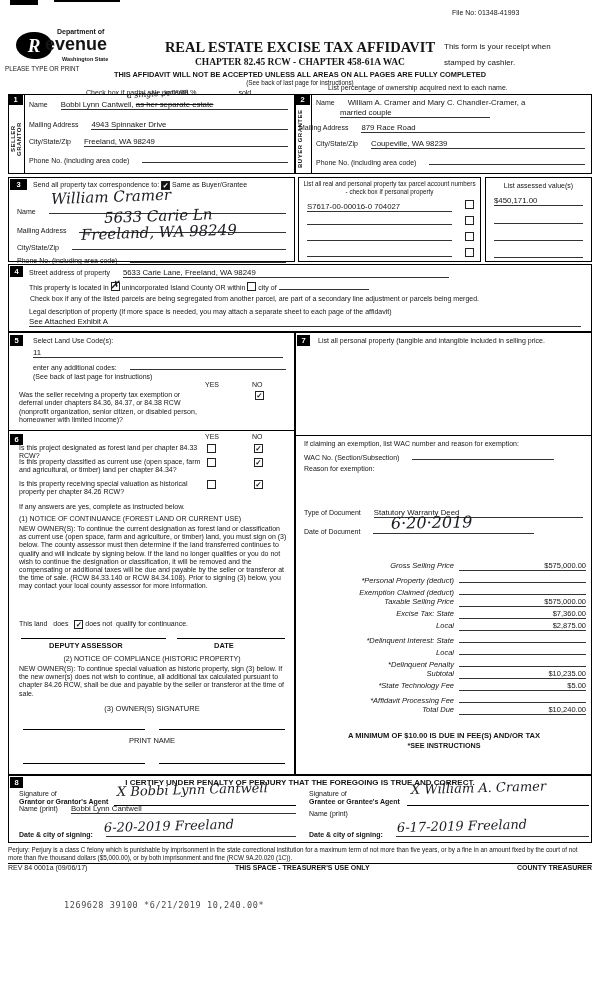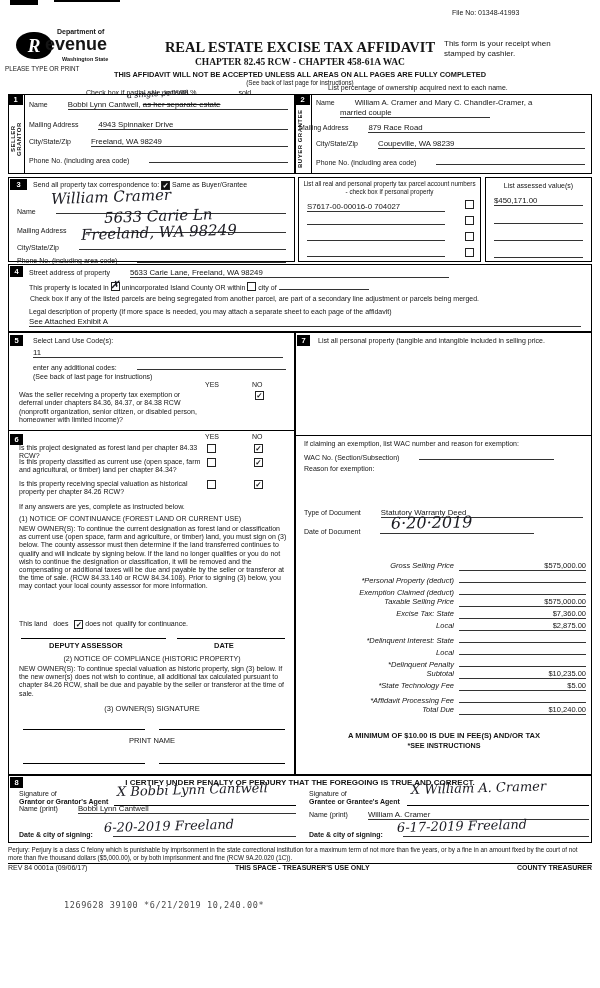--- a/index.html
+++ b/index.html
@@ -6,21 +6,21 @@
   .page{position:relative;width:600px;height:988px;background:#fff;font-family:"Liberation Sans",sans-serif;color:#151515;overflow:hidden;}
   .abs{position:absolute;}
   .b{font-weight:bold;}
   .ctr{text-align:center;}
   .serif{font-family:"Liberation Serif",serif;}
   .f6{font-size:6.3px;line-height:7.5px;}
   .f7{font-size:7px;line-height:8.4px;}
   .f75{font-size:7.5px;line-height:8.8px;}
   .box{border:1.5px solid #000;box-sizing:border-box;}
   .box1{border:1px solid #000;box-sizing:border-box;}
-  .frow{display:flex;align-items:baseline;gap:20px;}
+  .frow{display:flex;align-items:baseline;gap:13px;}
   .lbl{white-space:nowrap;font-size:7px;}
   .val{font-size:7.8px;}
   .fill{flex:1;border-bottom:1px solid #333;min-height:8px;}
   .ul{border-bottom:1px solid #333;display:inline-block;}
   .cb{display:inline-block;width:7px;height:7px;border:1px solid #222;font-size:7.5px;line-height:7px;text-align:center;font-weight:bold;vertical-align:-1px;overflow:visible;background:#fff;}
   .sn{position:absolute;background:#000;color:#fff;font-size:7.5px;font-weight:bold;width:17px;height:11px;display:flex;align-items:center;justify-content:center;}
   .vl{writing-mode:vertical-rl;transform:rotate(180deg);font-size:6px;font-weight:bold;letter-spacing:.5px;text-align:center;}
   .strip{position:absolute;left:0;top:0;bottom:0;width:15px;border-right:1px solid #000;}
   .hw{font-family:"DejaVu Serif",serif;font-style:italic;color:#1b1b22;white-space:nowrap;}
   .hw-lg{font-size:15px;transform:rotate(-2deg);transform-origin:left;}
@@ -47,21 +47,21 @@
 
   <div class="abs" style="left:16px;top:27px;width:130px;height:46px">
     <span class="serif" style="position:absolute;left:0;top:5px;width:36px;height:27px;background:#000;border-radius:55% 55% 50% 60%;color:#fff;font-style:italic;font-weight:bold;font-size:19px;text-align:center;line-height:27px;">R</span>
     <span class="b" style="position:absolute;left:41px;top:1px;font-size:7px;">Department of</span>
     <span class="b" style="position:absolute;left:29px;top:7px;font-size:18px;">evenue</span>
     <span class="b" style="position:absolute;left:46px;top:29px;font-size:5.5px;">Washington State</span>
   </div>
 
   <div class="abs serif b ctr" style="left:140px;top:39px;width:320px;font-size:14.5px">REAL ESTATE EXCISE TAX AFFIDAVIT</div>
   <div class="abs serif b ctr" style="left:140px;top:57px;width:320px;font-size:9.5px">CHAPTER 82.45 RCW - CHAPTER 458-61A WAC</div>
-  <div class="abs" style="left:444px;top:39px;width:118px;font-size:8px;line-height:10px">This form is your receipt when stamped by cashier.</div>
+  <div class="abs" style="left:444px;top:39px;width:118px;font-size:8px;line-height:16px">This form is your receipt when stamped by cashier.</div>
   <div class="abs f6" style="left:5px;top:65px">PLEASE TYPE OR PRINT</div>
   <div class="abs b ctr" style="left:58px;top:70px;width:484px;font-size:7.4px">THIS AFFIDAVIT WILL NOT BE ACCEPTED UNLESS ALL AREAS ON ALL PAGES ARE FULLY COMPLETED</div>
   <div class="abs ctr f6" style="left:200px;top:79px;width:200px">(See back of last page for instructions)</div>
 
   <div class="abs f7" style="left:86px;top:87px">
     <span>Check box if partial sale, indicate %</span>
     <span class="ul" style="width:38px;height:7px"></span>
     <span>sold.</span>
   </div>
   <div class="abs f7" style="left:328px;top:84px">List percentage of ownership acquired next to each name.</div>
@@ -358,21 +358,20 @@
     <span class="hw hw-md" style="position:absolute;left:95px;top:44px">6-20-2019  Freeland</span>
 
     <div class="f7" style="position:absolute;left:300px;top:14px">
       <span>Signature of</span><br>
       <span class="b">Grantee or Grantee's Agent</span>
     </div>
     <span class="hw hw-md" style="position:absolute;left:402px;top:6px">X William A. Cramer</span>
     <div class="rule" style="left:398px;top:29px;width:182px"></div>
     <div class="frow" style="position:absolute;left:300px;top:34px;width:280px">
       <span class="lbl">Name (print)</span>
-      <span class="val fill">William A. Cramer</span>
     </div>
     <div class="frow" style="position:absolute;left:300px;top:52px;width:280px">
       <span class="lbl b">Date &amp; city of signing:</span>
         <span class="fill"></span>
     </div>
     <span class="hw hw-md" style="position:absolute;left:388px;top:44px">6-17-2019  Freeland</span>
   </div>
 
   <div class="abs f6" style="left:8px;top:846px;width:584px;border-bottom:1.5px solid #000;padding-bottom:2px">Perjury:  Perjury is a class C felony which is punishable by imprisonment in the state correctional institution for a maximum term of not more than five years, or by a fine in an amount fixed by the court of not more than five thousand dollars ($5,000.00), or by both imprisonment and fine (RCW 9A.20.020 (1C)).</div>
   <div class="abs f7" style="left:8px;top:864px;width:584px;display:flex;justify-content:space-between">

